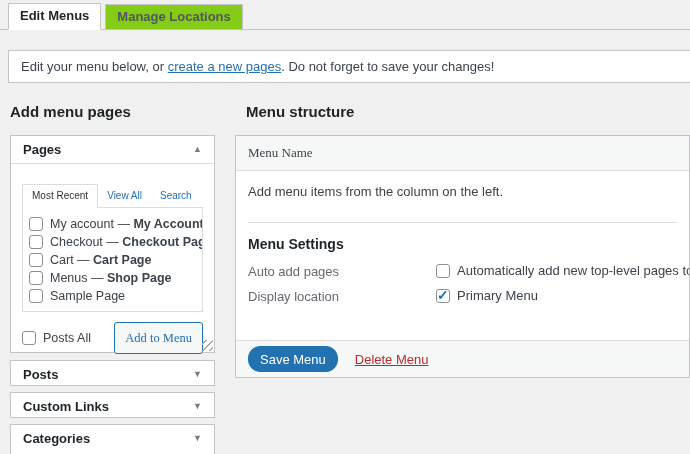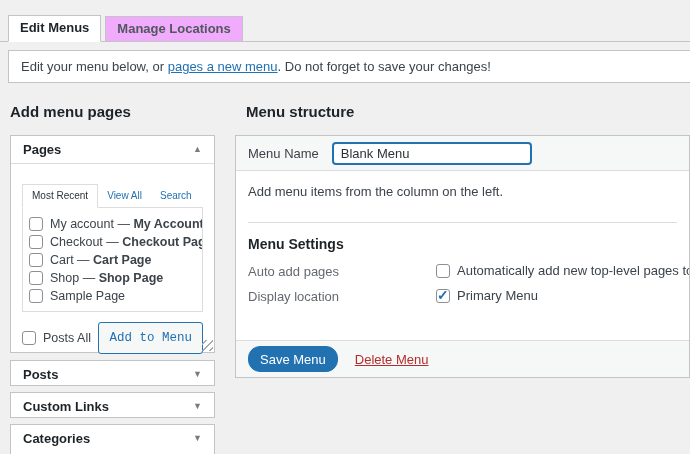--- a/index.html
+++ b/index.html
@@ -13,40 +13,40 @@
   #screen {
     position: relative;
     width: 690px;
     height: 454px;
     background: #f0f0f1;
     overflow: hidden;
   }
 
   
   .tabbar {
-    position: absolute; left: 0; top: 0; width: 690px; height: 42px;
+    position: absolute; left: 0; top: 0; width: 690px; height: 30px;
     border-bottom: 1px solid #c3c4c7;
     padding-left: 8px;
     display: flex; align-items: flex-end; gap: 4px;
   }
   .nav-tab {
     height: 26px; line-height: 24px;
     padding: 0 11px;
     border: 1px solid #c3c4c7;
     font-size: 13px; font-weight: 700;
     cursor: pointer; white-space: nowrap;
   }
   .nav-tab-active {
     background: #fff; color: #1d2327;
     border-bottom: 1px solid #fff;
     margin-bottom: -1px; height: 27px;
     position: relative; z-index: 2;
   }
   .nav-tab-inactive {
-    background: #f0abfc; color: #50575e;
+    background: #84cc16; color: #50575e;
     margin-bottom: -1px;
   }
 
   
   .notice {
     position: absolute; left: 8px; top: 50px; width: 682px; height: 33px;
     background: #fff; border: 1px solid #c3c4c7; border-right: none;
     line-height: 31px; padding-left: 12px;
     white-space: nowrap; overflow: hidden;
   }
@@ -104,21 +104,21 @@
   }
 
   .select-row {
     display: flex; justify-content: space-between; align-items: center;
     margin-top: 10px;
   }
   .select-all-label { display: flex; align-items: center; font-size: 12.5px; cursor: pointer; }
   .btn-secondary {
     background: #f6f7f7; border: 1px solid #2271b1; color: #2271b1;
     border-radius: 3px; height: 32px; padding: 0 10px;
-    font-size: 12.5px; font-family: Liberation Mono, monospace; cursor: pointer;
+    font-size: 12.5px; font-family: Liberation Serif, serif; cursor: pointer;
   }
   .resize-handle {
     position: absolute; right: 1px; bottom: 1px; width: 11px; height: 11px;
     background: repeating-linear-gradient(-45deg, transparent 0 2px, #a7aaad 2px 3px, transparent 3px 5px);
     cursor: se-resize;
   }
   #posts-box { top: 360px; height: 26px; }
   #links-box { top: 392px; height: 26px; }
   #cats-box  { top: 424px; height: 34px; }
 
@@ -127,21 +127,21 @@
     position: absolute; left: 235px; top: 135px; width: 455px; height: 243px;
     background: #fff; border: 1px solid #c3c4c7;
     display: flex; flex-direction: column;
   }
   .name-row {
     flex: 0 0 35px;
     background: #f6f7f7; border-bottom: 1px solid #dcdcde;
     display: flex; align-items: center; gap: 13px;
     padding: 0 12px;
   }
-  .name-row label { color: #3c434a; white-space: nowrap; }
+  .name-row label { color: #3c434a; white-space: nowrap; font-family: Liberation Serif, serif; }
   .menu-name-input {
     width: 200px; height: 23px;
     border: 2px solid #2271b1; border-radius: 4px;
     padding: 0 7px; font-size: 13px; font-family: inherit; color: #2c3338;
     outline: none; background: #fff;
   }
   .panel-body { flex: 1 1 auto; padding: 13px 12px 0; overflow: hidden; }
   .empty-menu-text { color: #3c434a; }
   .settings-divider { border: none; border-top: 1px solid #dcdcde; margin: 23px 0 0; }
   .settings-heading { font-size: 14px; font-weight: 700; color: #1d2327; margin: 13px 0 11px; }
@@ -165,21 +165,21 @@
 </head>
 <body>
 
 <div id="screen">
 
   <div class="tabbar">
     <div class="nav-tab nav-tab-active">Edit Menus</div>
     <div class="nav-tab nav-tab-inactive">Manage Locations</div>
   </div>
 
-  <div class="notice"><span>Edit your menu below, or </span><a class="blue-link">pages a new menu</a><span>. Do not forget to save your changes!</span></div>
+  <div class="notice"><span>Edit your menu below, or </span><a class="blue-link">create a new pages</a><span>. Do not forget to save your changes!</span></div>
 
   <div class="col-heading" style="left:10px;">Add menu pages</div>
   <div class="col-heading" style="left:246px;">Menu structure</div>
 
   <div class="postbox" id="pages-box">
     <div class="postbox-header">
       <span>Pages</span>
       <span class="chevron">▲</span>
     </div>
     <div class="pages-body">
@@ -196,21 +196,21 @@
         <label class="page-item">
           <input type="checkbox" style="">
           <span><span>Checkout — </span><strong>Checkout Page</strong></span>
         </label>
         <label class="page-item">
           <input type="checkbox" style="">
           <span><span>Cart — </span><strong>Cart Page</strong></span>
         </label>
         <label class="page-item">
           <input type="checkbox" style="">
-          <span><span>Shop — </span><strong>Shop Page</strong></span>
+          <span><span>Menus — </span><strong>Shop Page</strong></span>
         </label>
         <label class="page-item">
           <input type="checkbox" style="">
           <span><span>Sample Page</span><strong></strong></span>
         </label>
       </div>
       <div class="select-row">
         <label class="select-all-label">
           <input type="checkbox" style="">
           <span>Posts All</span>
@@ -236,21 +236,20 @@
   <div class="postbox" id="cats-box">
     <div class="postbox-header">
       <span>Categories</span>
       <span class="chevron">▼</span>
     </div>
   </div>
 
   <div class="menu-panel">
     <div class="name-row">
       <label>Menu Name</label>
-      <input class="menu-name-input" type="text" value="Blank Menu" style="">
     </div>
     <div class="panel-body">
       <div class="empty-menu-text">Add menu items from the column on the left.</div>
       <hr class="settings-divider">
       <div class="settings-heading">Menu Settings</div>
       <div class="setting-row">
         <div class="setting-label">Auto add pages</div>
         <div class="setting-value">
           <label class="check-option">
             <input type="checkbox" style="">

